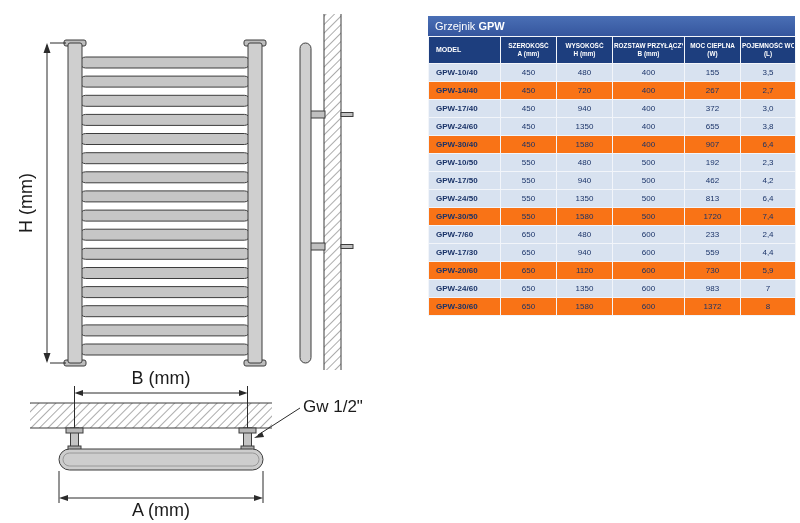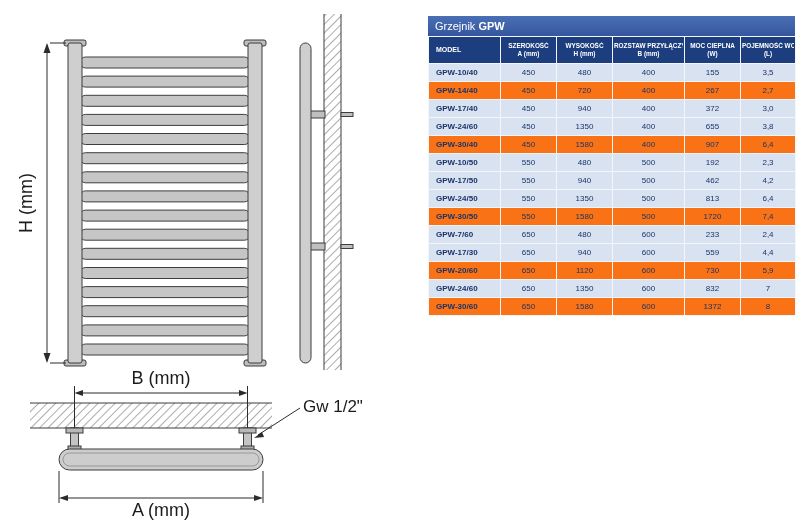--- a/index.html
+++ b/index.html
@@ -279,21 +279,21 @@
           <td data-name="value-cell">1120</td>
           <td data-name="value-cell">600</td>
           <td data-name="value-cell">730</td>
           <td data-name="value-cell">5,9</td>
         </tr>
         <tr data-name="table-row" class="even">
           <td data-name="model-cell" class="model">GPW-24/60</td>
           <td data-name="value-cell">650</td>
           <td data-name="value-cell">1350</td>
           <td data-name="value-cell">600</td>
-          <td data-name="value-cell">832</td>
+          <td data-name="value-cell">983</td>
           <td data-name="value-cell">7</td>
         </tr>
         <tr data-name="table-row" class="odd">
           <td data-name="model-cell" class="model">GPW-30/60</td>
           <td data-name="value-cell">650</td>
           <td data-name="value-cell">1580</td>
           <td data-name="value-cell">600</td>
           <td data-name="value-cell">1372</td>
           <td data-name="value-cell">8</td>
         </tr>

